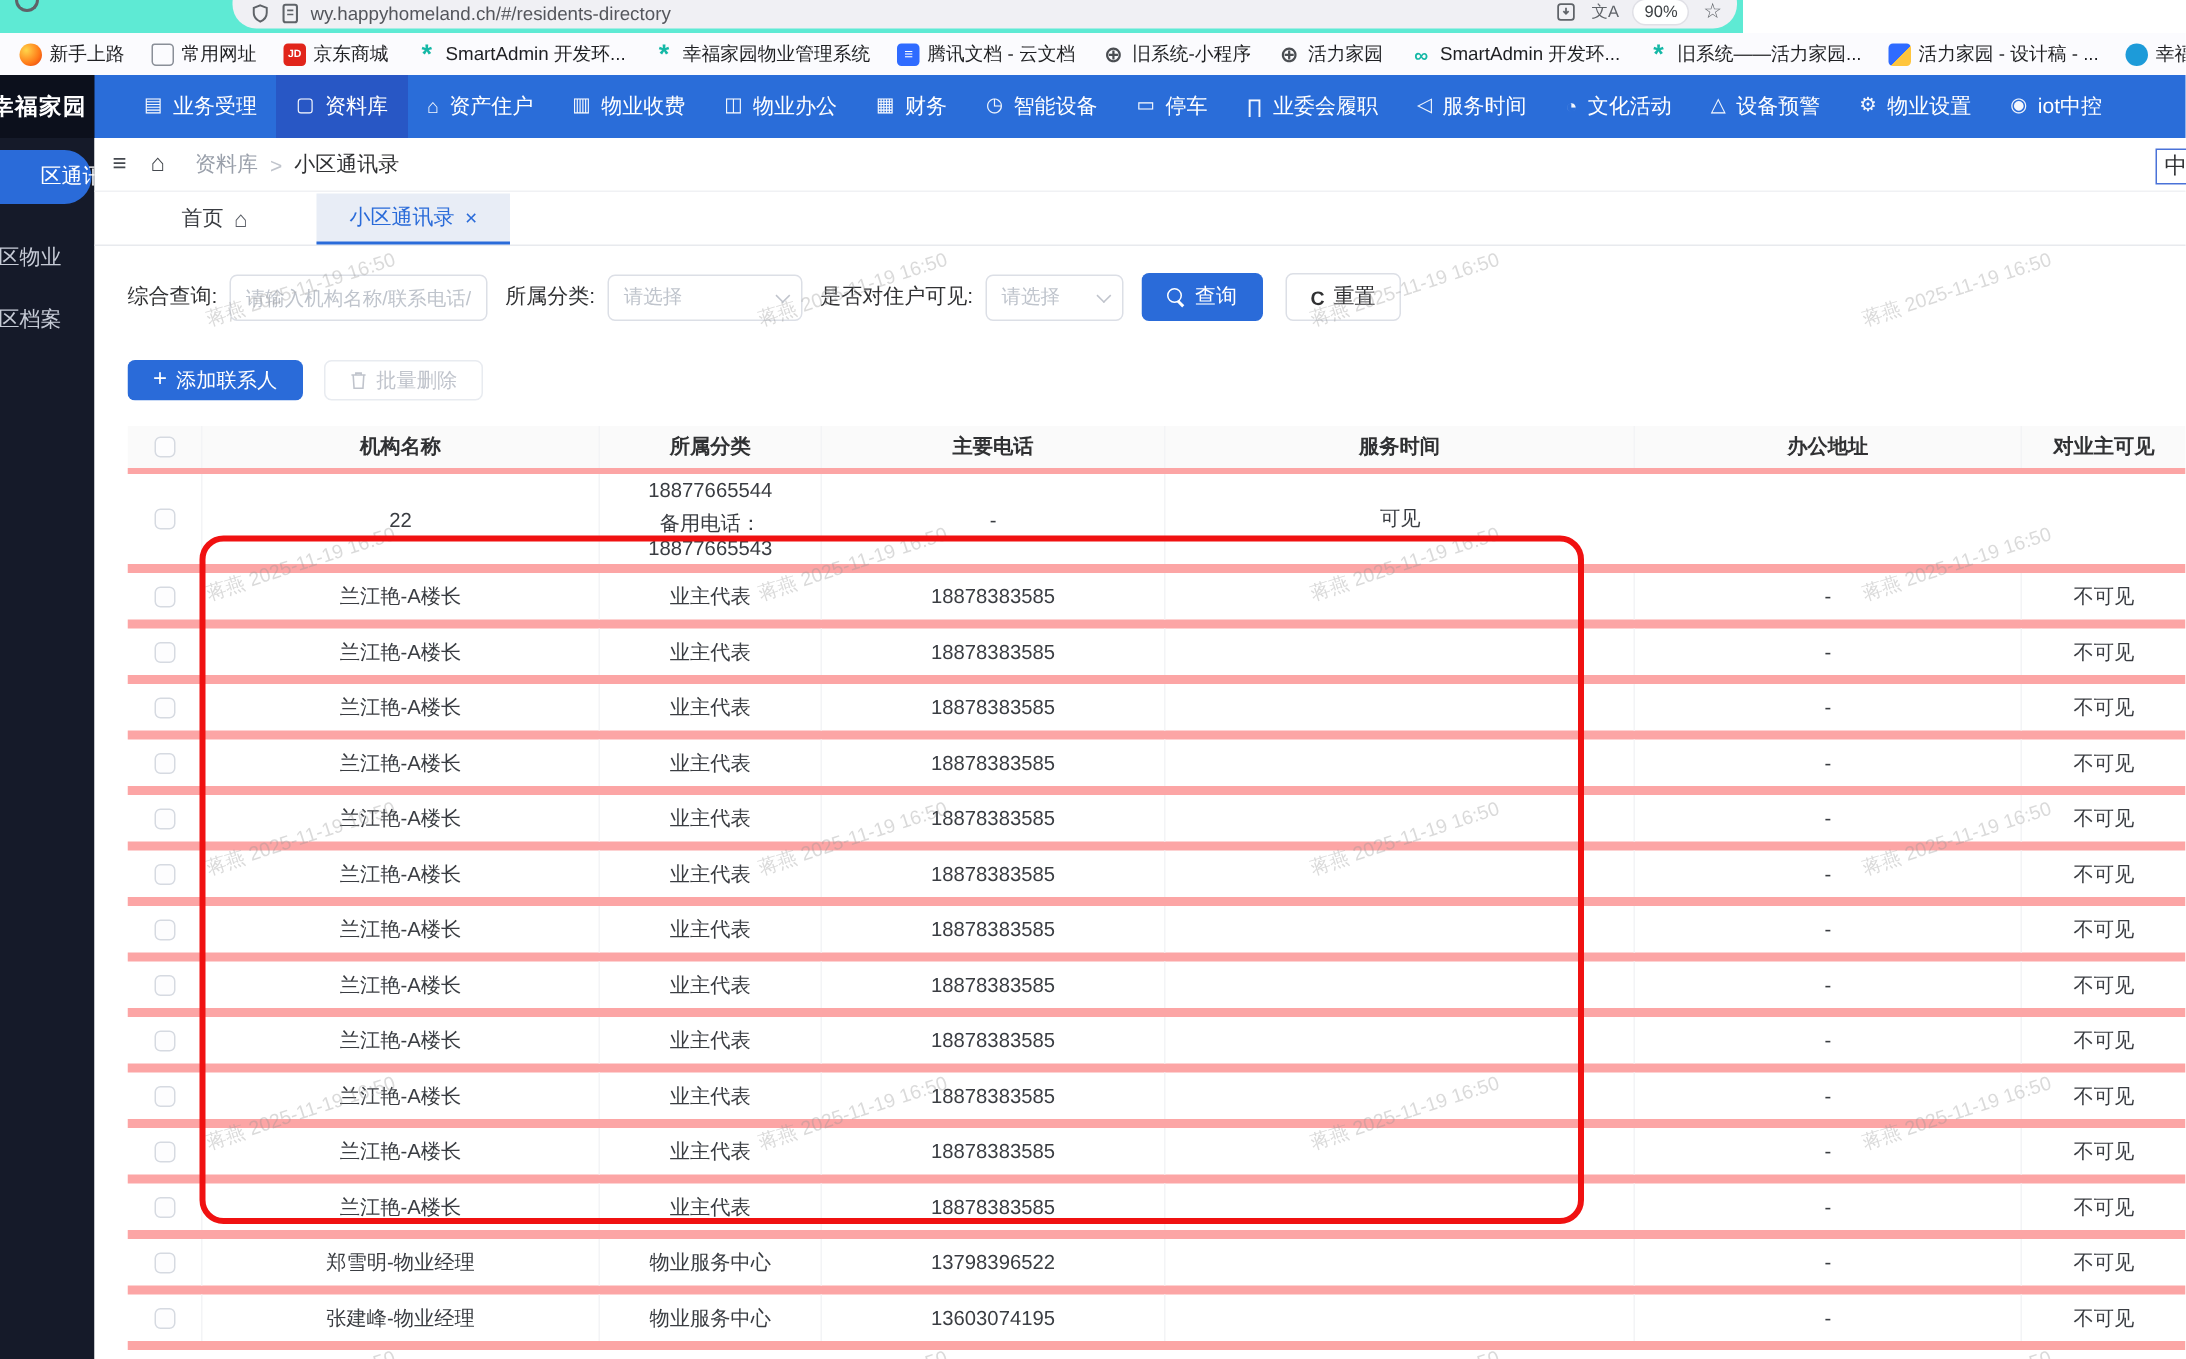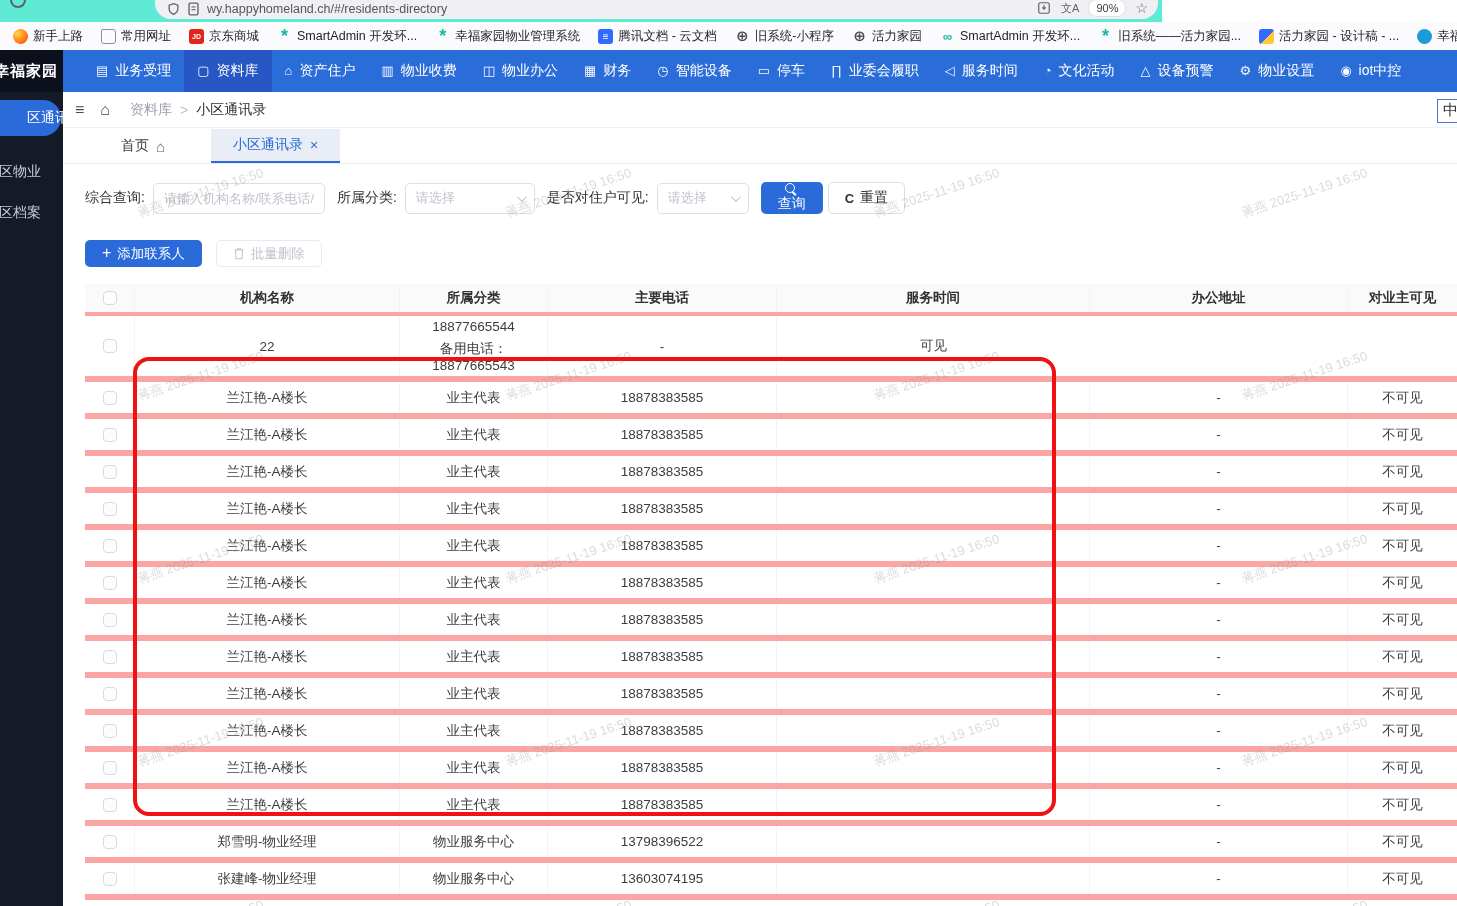--- a/index.html
+++ b/index.html
@@ -313,21 +313,21 @@
     <span class="f-label" data-name="category-label">所属分类:</span>
     <div class="f-select" data-name="category-select">
       <span class="ph">请选择</span>
       <span class="chev" data-name="chevron-down-icon"></span>
     </div>
     <span class="f-label" data-name="visible-label">是否对住户可见:</span>
     <div class="f-select small" data-name="visible-select">
       <span class="ph">请选择</span>
       <span class="chev" data-name="chevron-down-icon"></span>
     </div>
-    <button class="btn btn-primary" data-name="search-button" style="margin-right:5px;flex-direction:column;">
+    <button class="btn btn-primary" data-name="search-button" style="margin-right:15px;">
       <span class="mag" data-name="search-icon"></span>
       <span>查询</span>
     </button>
     <button class="btn btn-plain" data-name="reset-button">
       <span class="refresh-glyph" data-name="refresh-icon">C</span>
       <span>重置</span>
     </button>
   </div>
 
   <div class="toolbar" data-name="table-toolbar">

